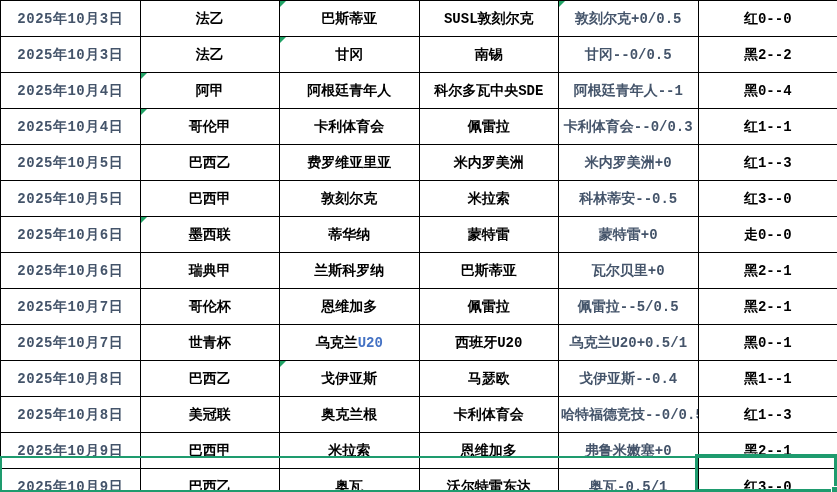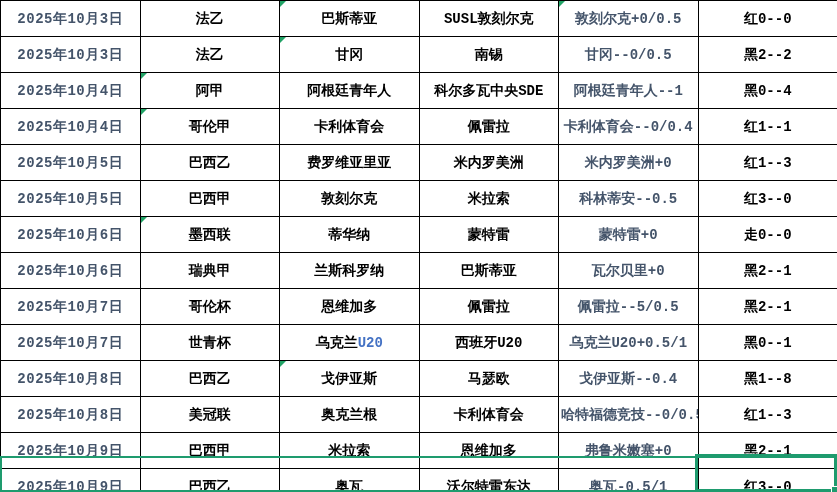--- a/index.html
+++ b/index.html
@@ -107,21 +107,21 @@
       <td class="c-home">阿根廷青年人</td>
       <td class="c-away">科尔多瓦中央SDE</td>
       <td class="c-handicap">阿根廷青年人--1</td>
       <td class="c-result">黑0--4</td>
     </tr>
         <tr>
       <td class="c-date">2025年10月4日</td>
       <td class="c-league">哥伦甲<span class="tri"></span></td>
       <td class="c-home">卡利体育会</td>
       <td class="c-away">佩雷拉</td>
-      <td class="c-handicap">卡利体育会--0/0.4</td>
+      <td class="c-handicap">卡利体育会--0/0.3</td>
       <td class="c-result">红1--1</td>
     </tr>
         <tr>
       <td class="c-date">2025年10月5日</td>
       <td class="c-league">巴西乙</td>
       <td class="c-home">费罗维亚里亚</td>
       <td class="c-away">米内罗美洲</td>
       <td class="c-handicap">米内罗美洲+0</td>
       <td class="c-result">红1--3</td>
     </tr>
@@ -164,21 +164,21 @@
       <td class="c-away">西班牙U20</td>
       <td class="c-handicap">乌克兰U20+0.5/1</td>
       <td class="c-result">黑0--1</td>
     </tr>
         <tr>
       <td class="c-date">2025年10月8日</td>
       <td class="c-league">巴西乙</td>
       <td class="c-home">戈伊亚斯<span class="tri"></span></td>
       <td class="c-away">马瑟欧</td>
       <td class="c-handicap">戈伊亚斯--0.4</td>
-      <td class="c-result">黑1--8</td>
+      <td class="c-result">黑1--1</td>
     </tr>
         <tr>
       <td class="c-date">2025年10月8日</td>
       <td class="c-league">美冠联</td>
       <td class="c-home">奥克兰根</td>
       <td class="c-away">卡利体育会</td>
       <td class="c-handicap">哈特福德竞技--0/0.5</td>
       <td class="c-result">红1--3</td>
     </tr>
         <tr>

